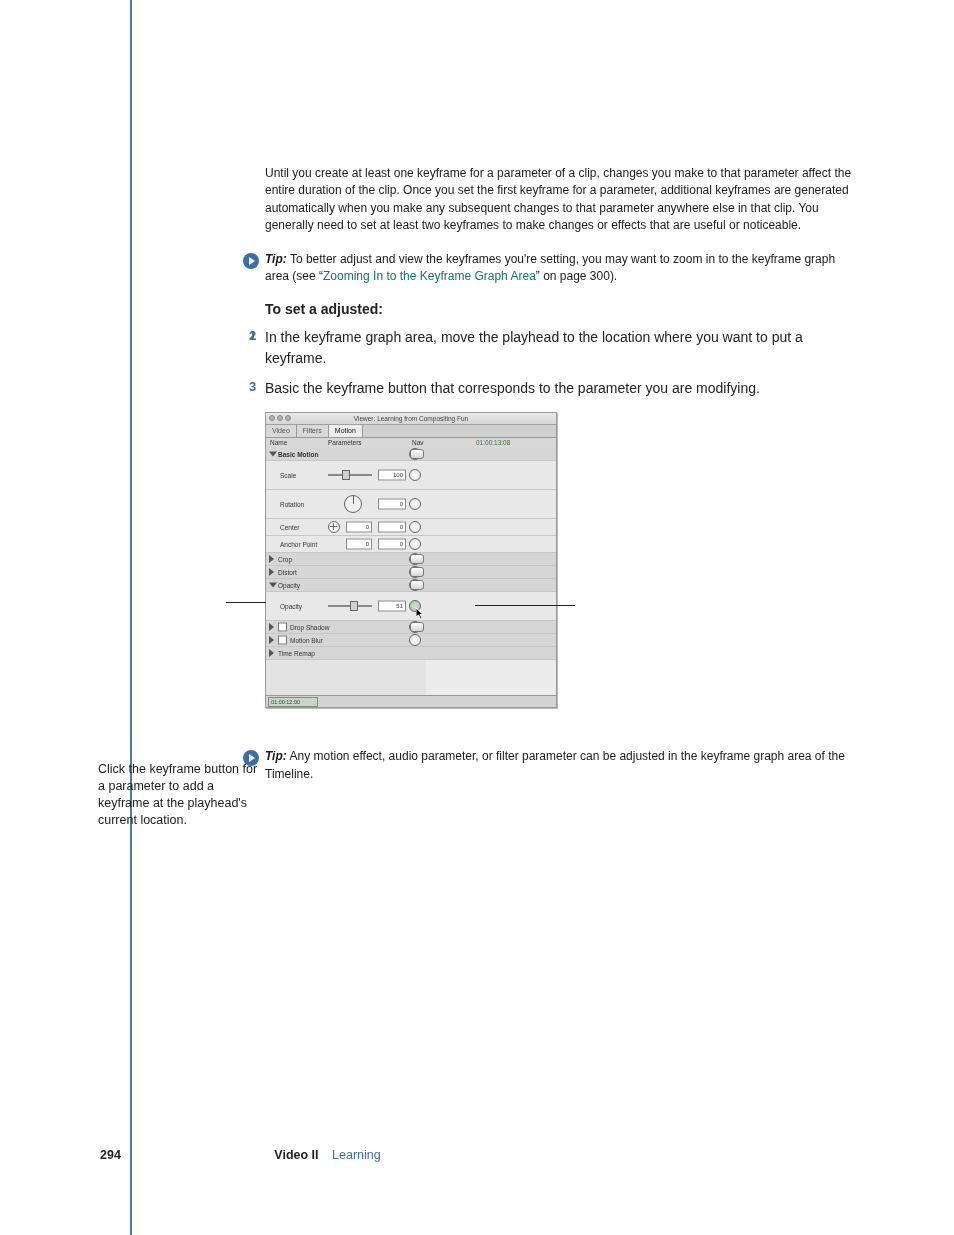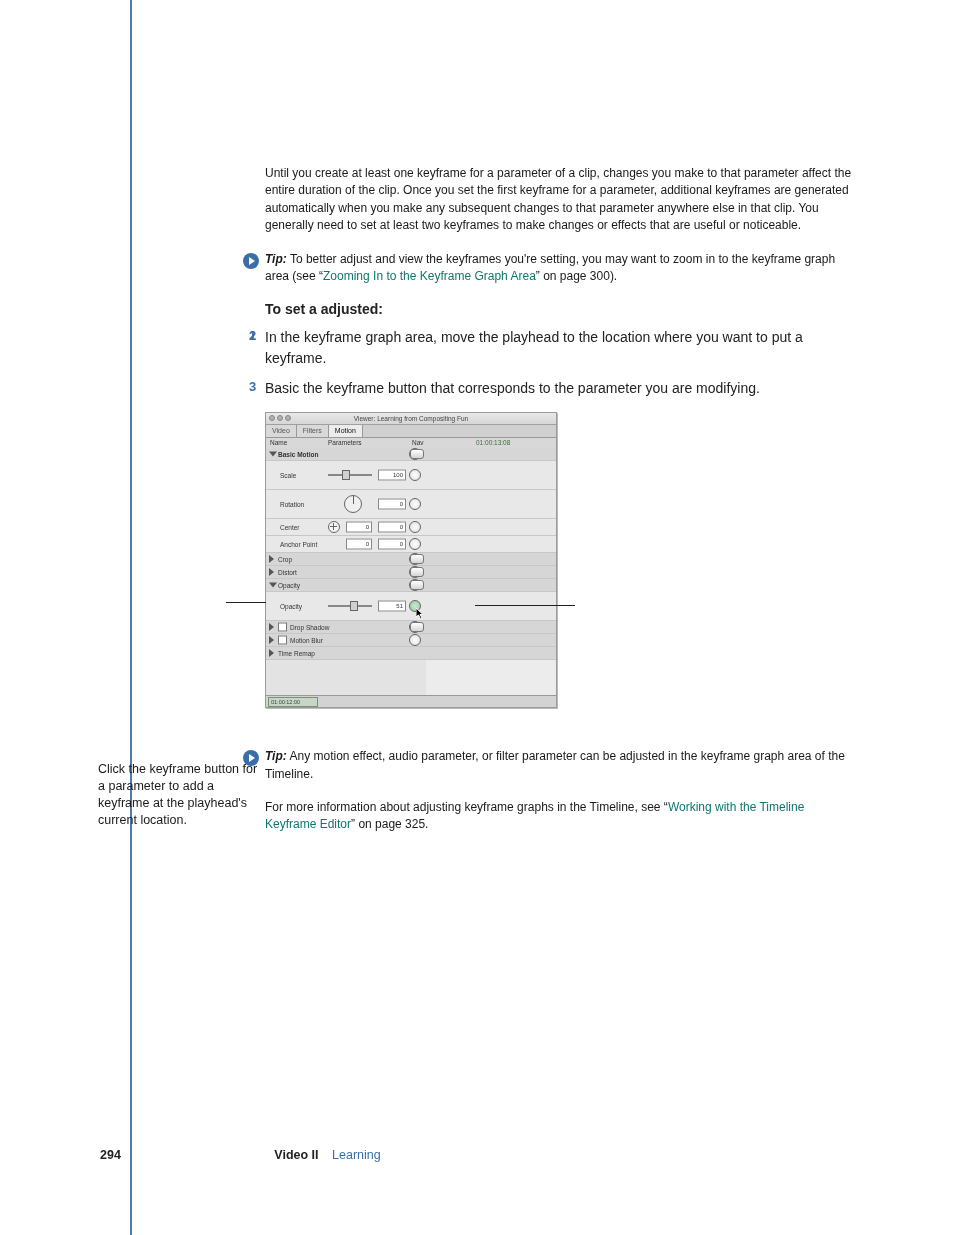--- a/index.html
+++ b/index.html
@@ -252,23 +252,20 @@
     </div>
 
     <p class="tip-row">
       <span class="tip-icon"><svg viewBox="0 0 16 16">
             <circle cx="8" cy="8" r="8"></circle>
             <polygon points="6,4 12,8 6,12"></polygon>
           </svg></span>
       <span class="tip-label">Tip:</span><span>  Any motion effect, audio parameter, or filter parameter can be adjusted in the keyframe graph area of the Timeline.</span>
     </p>
 
-    <p>
-      <span>For more information about adjusting keyframe graphs in the Timeline, see “</span><span class="xref">Working with the Timeline Keyframe Editor</span><span>” on page 325.</span>
-    </p>
   </div>
 
   <div class="callout left" style="left:98px; top:761px; width:160px">Click the keyframe button for a parameter to add a keyframe at the playhead's current location.</div>
 
   <div class="page-footer">
     <span class="pn">294</span>
     <span class="part">Video II</span>
     <span class="sect">Learning</span>
   </div>
 </div>

